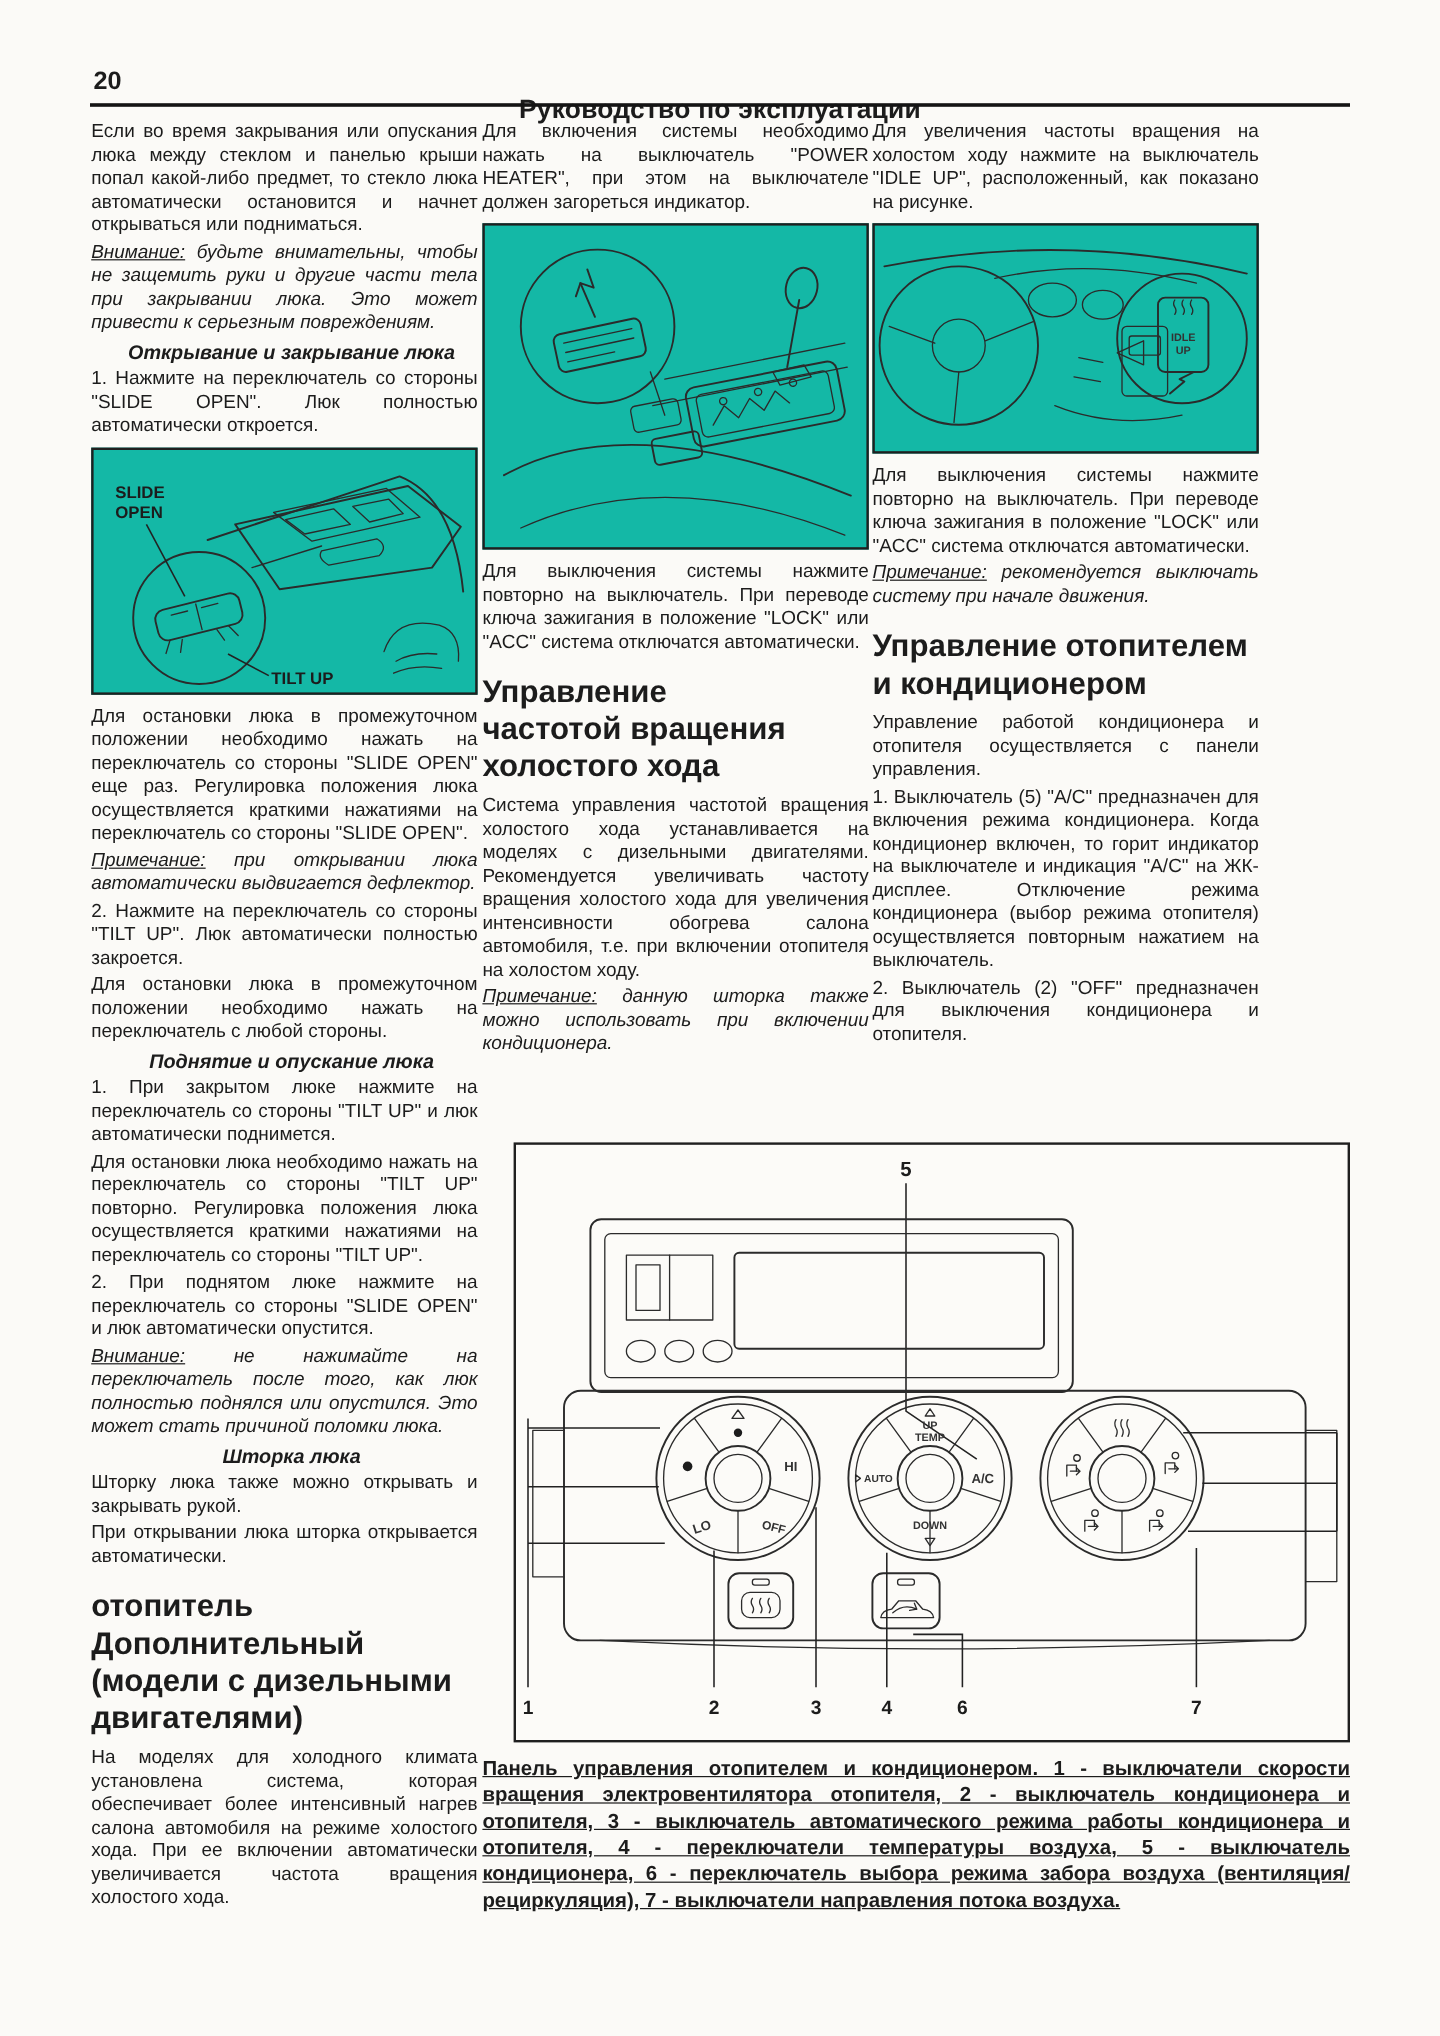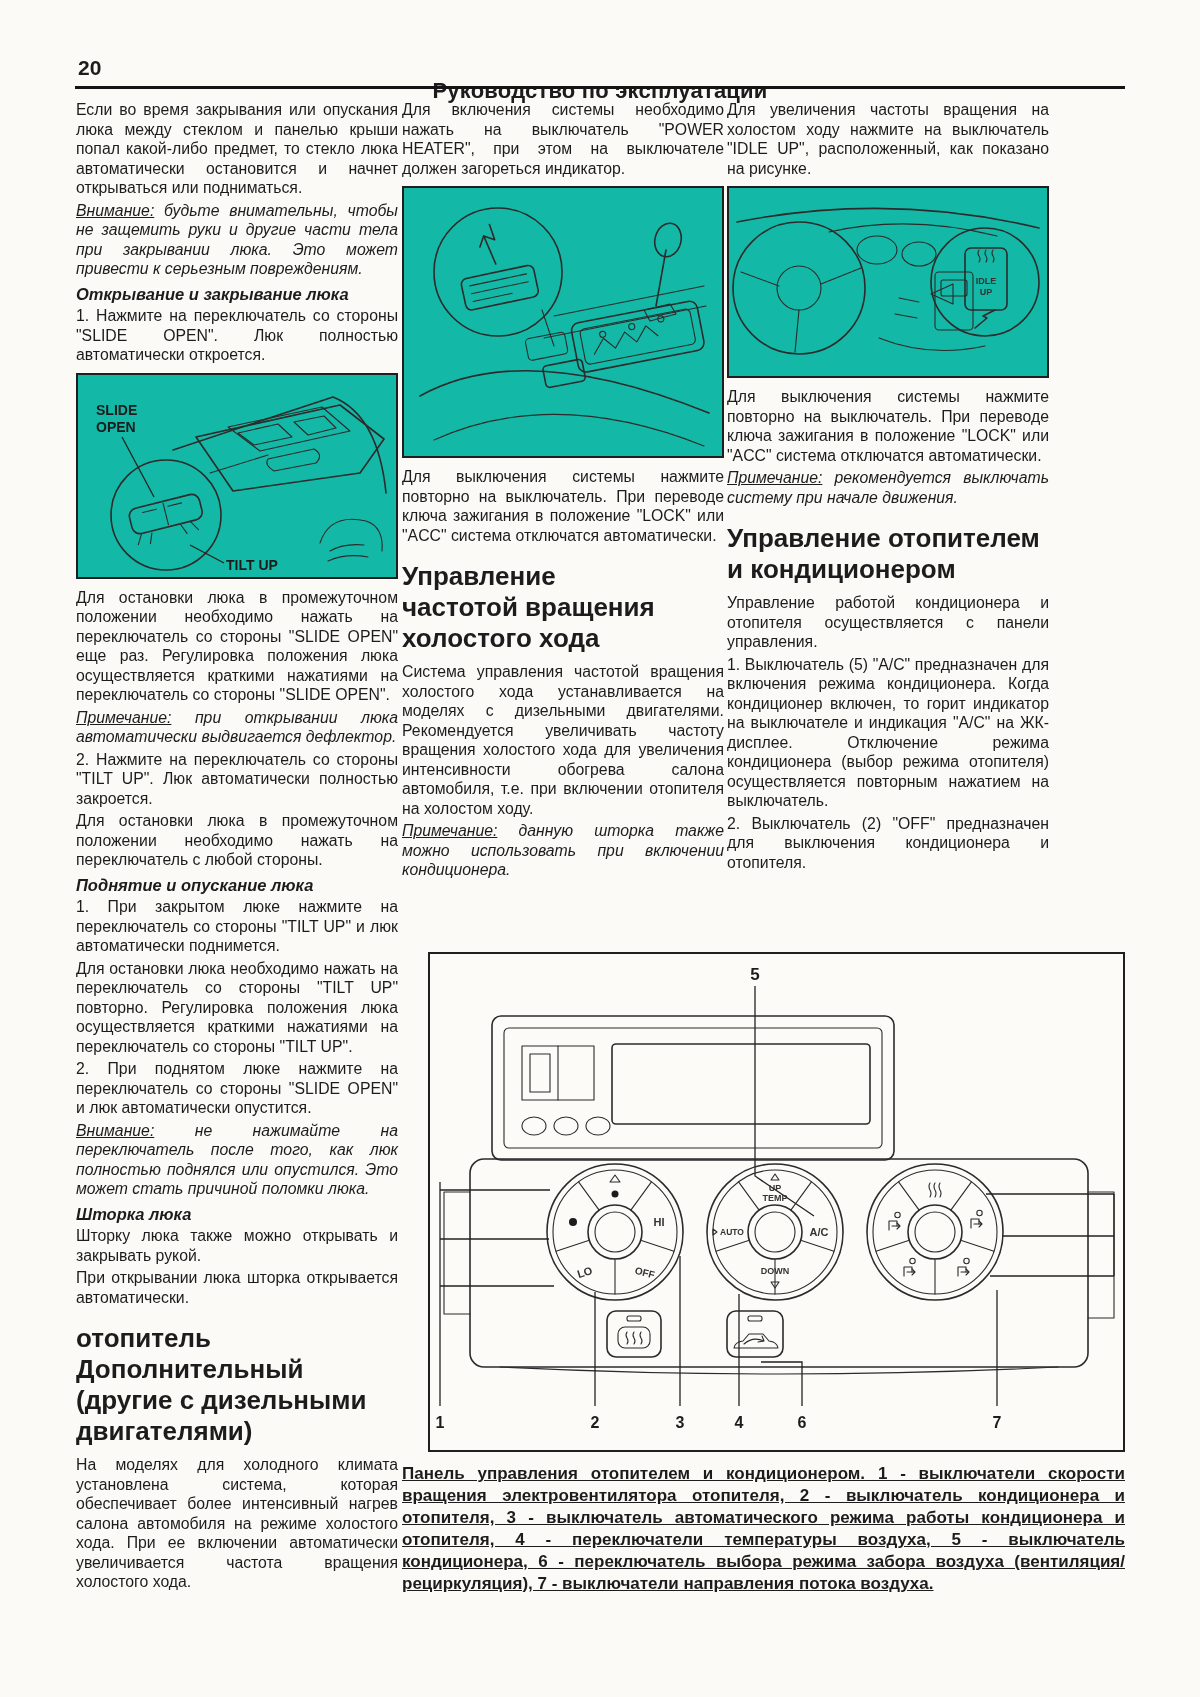--- a/index.html
+++ b/index.html
@@ -15,21 +15,21 @@
   .page-title{left:75px;right:75px;top:54px;text-align:center;font-size:22px;font-weight:bold;letter-spacing:.2px;margin-top:24px;}
   .head-rule{left:75px;right:75px;top:86px;border-top:3px solid #141414;height:0;}
   
   .col{width:322px;font-size:15.8px;line-height:19.5px;text-align:justify;top:100px;}
   #col1{left:76px;}
   #col2{left:402px;}
   #col3{left:727px;}
   .col p{margin:0 0 3px 0;}
   .note{font-style:italic;margin:2px 0 7px 0;}
   .nlbl{text-decoration:underline;}
-  .sub{font-weight:bold;font-style:italic;font-size:16.5px;margin:6px 0 2px 0;text-align:left;}
+  .sub{font-weight:bold;font-style:italic;font-size:16.5px;margin:6px 0 2px 12px;text-align:center;}
   .bigh{font-weight:bold;font-size:26px;line-height:31px;margin:16px 0 8px 0;text-align:left;}
   .figure{border:2px solid #1f1f1f;background:#14b8a6;margin:8px 0 9px 0;}
   .figure svg{display:block;}
   svg .ln{stroke:#2b2b2b;stroke-width:1.6;fill:none;stroke-linecap:round;stroke-linejoin:round;}
   svg .ln2{stroke:#2b2b2b;stroke-width:1.1;fill:none;stroke-linecap:round;stroke-linejoin:round;}
   svg .cal{stroke:#222;stroke-width:1.3;fill:none;}
   svg .lab{font-family:"Liberation Sans",sans-serif;font-weight:bold;fill:#1c1c1c;}
   svg .tiny{font-family:"Liberation Sans",sans-serif;font-weight:bold;fill:#333;}
   #panel-fig{left:428px;top:952px;width:693px;height:496px;border:2px solid #1f1f1f;background:#fcfbf8;}
   #caption{left:402px;top:1463px;width:723px;font-size:17px;line-height:22px;font-weight:bold;text-align:justify;text-decoration:underline;}
@@ -86,21 +86,21 @@
   <p>1. При закрытом люке нажмите на переключатель со стороны "TILT UP" и люк автоматически поднимется.</p>
   <p>Для остановки люка необходимо нажать на переключатель со стороны "TILT UP" повторно. Регулировка положения люка осуществляется краткими нажатиями на переключатель со стороны "TILT UP".</p>
   <p>2. При поднятом люке нажмите на переключатель со стороны "SLIDE OPEN" и люк автоматически опустится.</p>
   <p class="note"><span class="nlbl">Внимание:</span> <span>не нажимайте на переключатель после того, как люк полностью поднялся или опустился. Это может стать причиной поломки люка.</span></p>
   <div class="sub">Шторка люка</div>
   <p>Шторку люка также можно открывать и закрывать рукой.</p>
   <p>При открывании люка шторка открывается автоматически.</p>
   <div class="bigh">
     <div>отопитель</div>
     <div>Дополнительный</div>
-    <div>(другие с дизельными</div>
+    <div>(модели с дизельными</div>
     <div>двигателями)</div>
   </div>
   <p>На моделях для холодного климата установлена система, которая обеспечивает более интенсивный нагрев салона автомобиля на режиме холостого хода. При ее включении автоматически увеличивается частота вращения холостого хода.</p>
 </div>
 
 <div id="col2" class="abs col">
   <p>Для включения системы необходимо нажать на выключатель "POWER HEATER", при этом на выключателе должен загореться индикатор.</p>
 
   <div class="figure">
     <svg width="316" height="268" viewBox="0 0 316 268">

